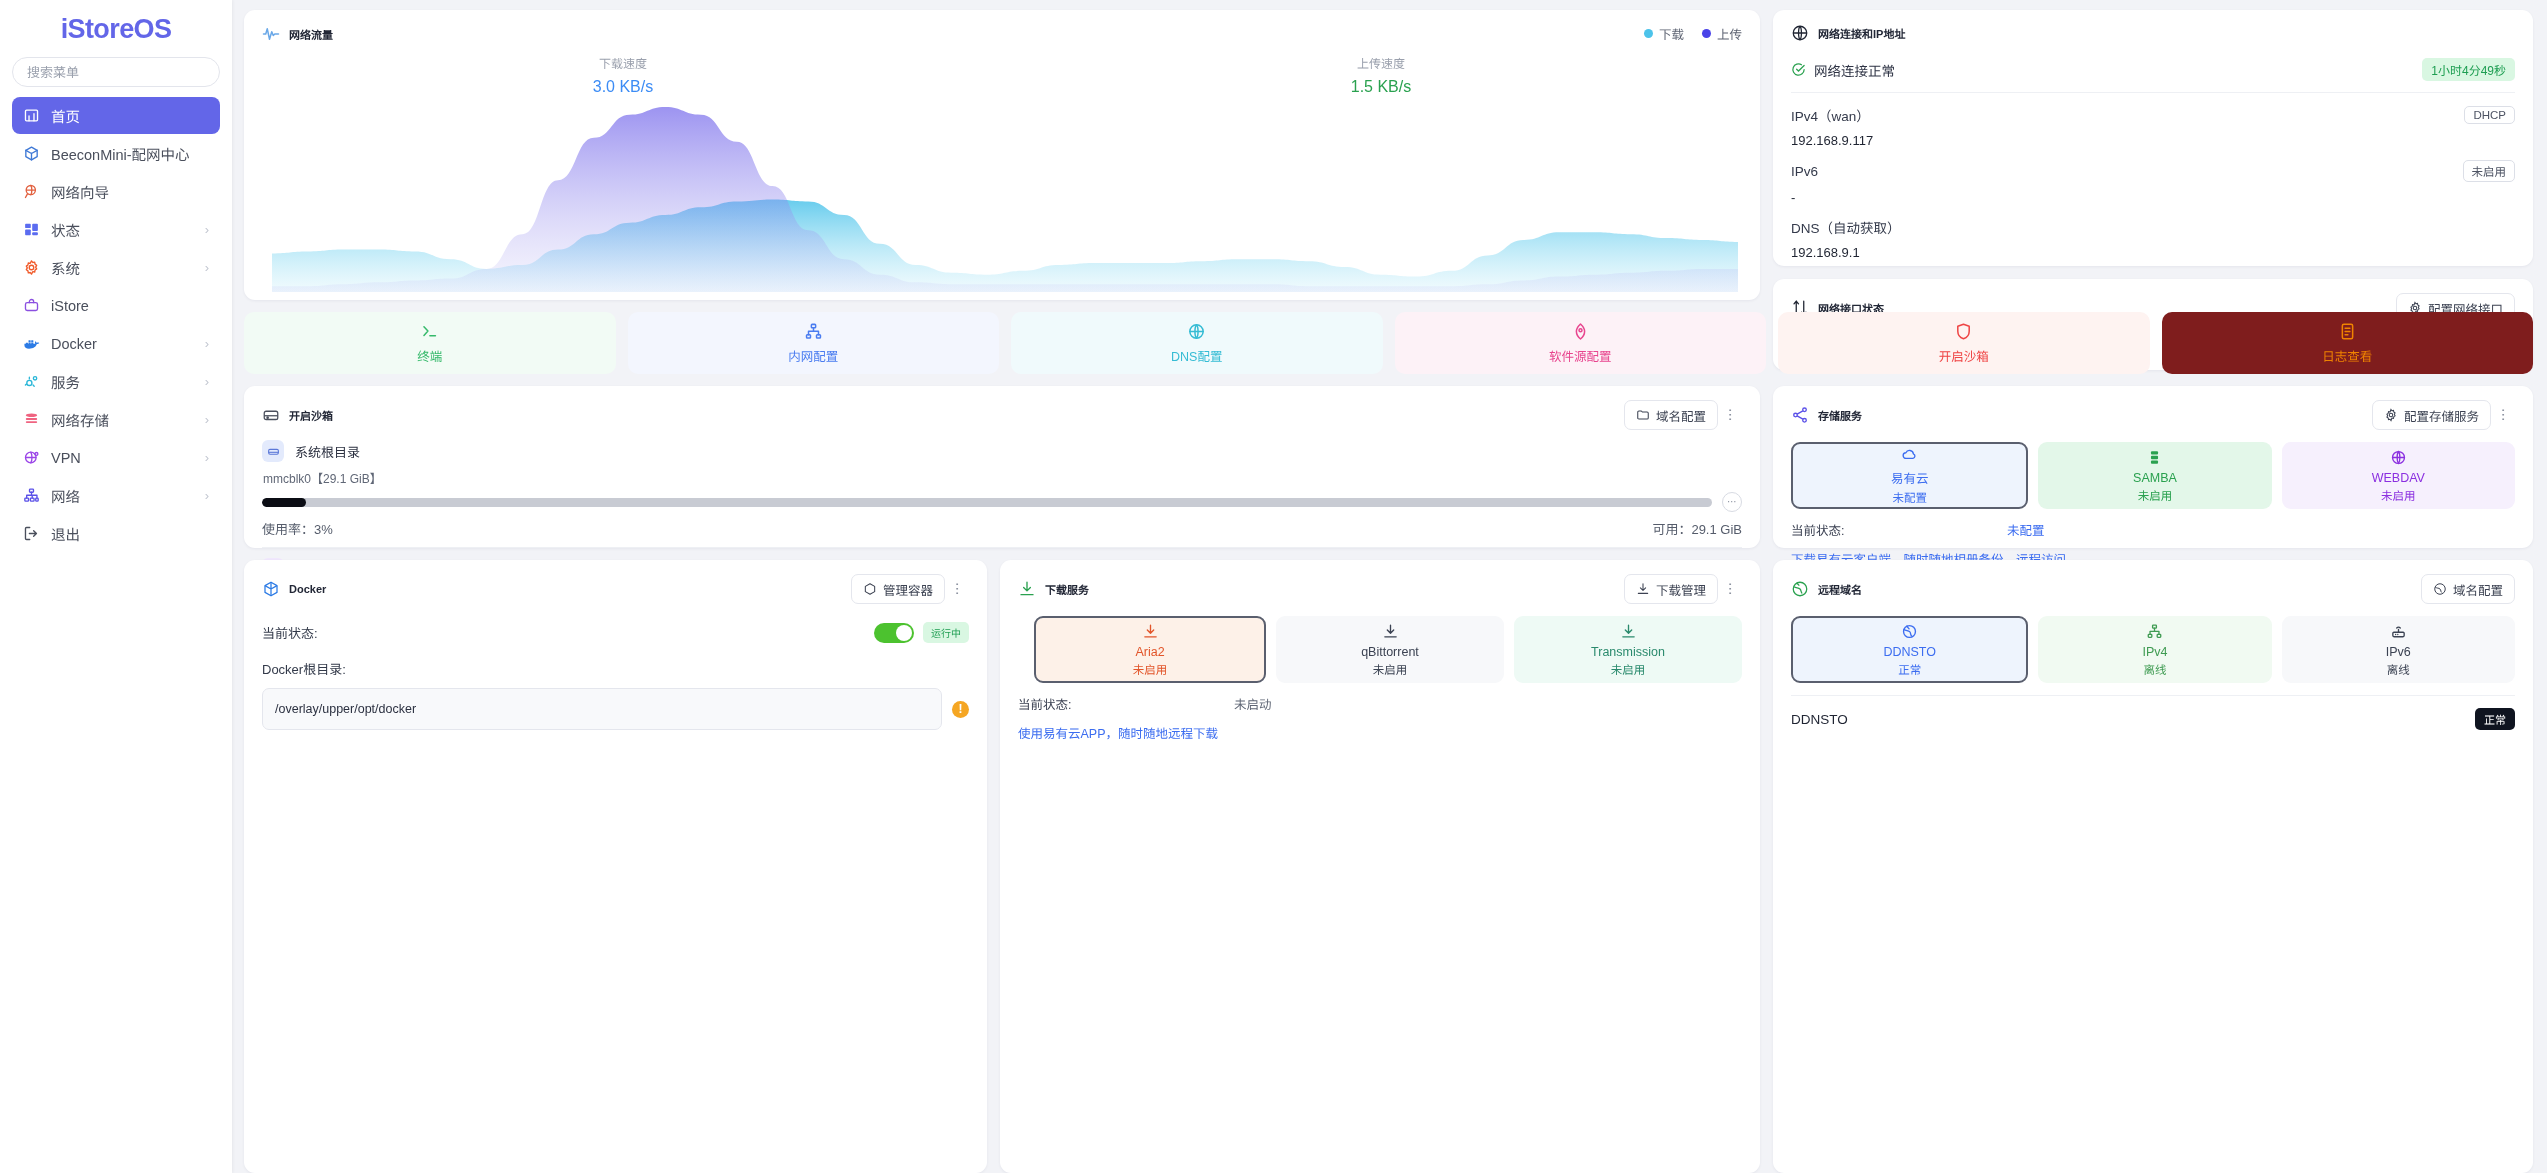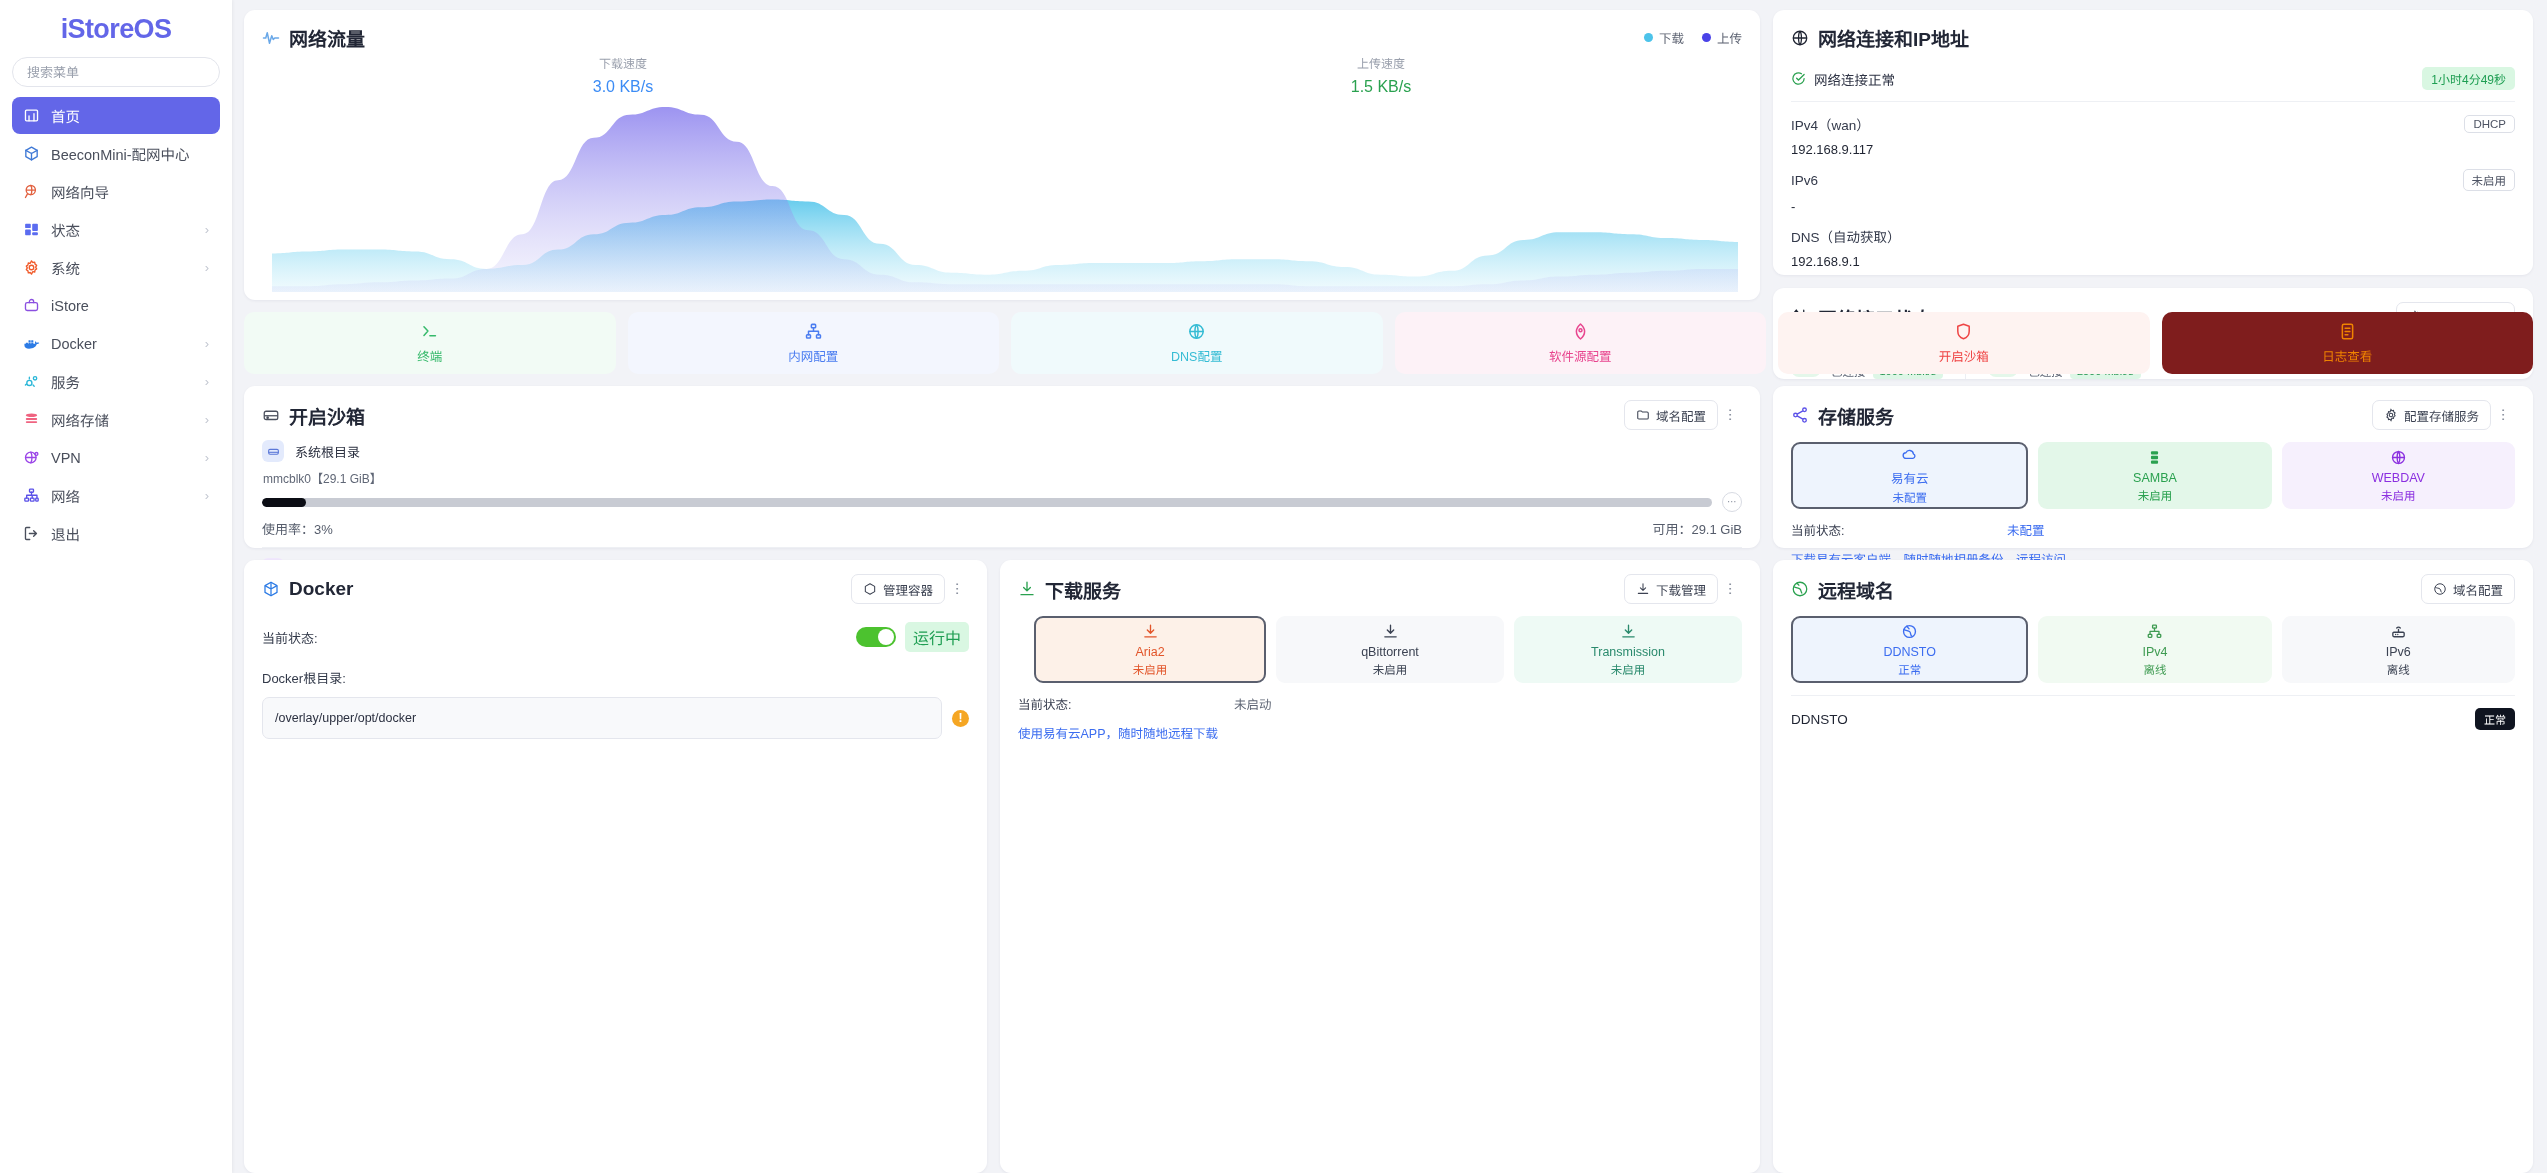--- a/index.html
+++ b/index.html
@@ -49,21 +49,21 @@
     overflow: hidden;
   }
   .card {
     background: #fff; border-radius: 11px;
     box-shadow: 0 1px 3px rgba(20,25,60,.06);
   }
   .card-head {
     display: flex; align-items: center; justify-content: space-between;
     padding: 14px 18px 4px;
   }
-  .card-title { display: flex; align-items: center; gap: 9px; font-size: 19px; font-weight: 700; color: #222736; justify-content: center; }
+  .card-title { display: flex; align-items: center; gap: 9px; font-size: 11px; font-weight: 700; color: #222736; justify-content: center; }
   .card-title svg { width: 18px; height: 18px; display:block; }
   .hbtn {
     display: inline-flex; align-items: center; gap: 6px;
     border: 1px solid #e4e6ed; background: #fff; border-radius: 7px;
     height: 30px; padding: 0 11px; font-size: 12.5px; color: #3c4252;
     cursor: pointer; font-family: inherit; white-space: nowrap;
   }
   .hbtn svg { width: 14px; height: 14px; display:block; }
   .kebab {
     width: 22px; height: 30px; display:flex; align-items:center; justify-content:center;
@@ -151,21 +151,21 @@
 
   
   .row4 { display: flex; gap: 13px; flex: 1; min-height: 0; }
   .r4card { flex: 1; overflow: hidden; }
   .r4card.wide { width: 760px; flex: 0 0 760px; }
   .dk-row { display: flex; align-items: center; justify-content: space-between; padding: 14px 18px 0; }
   .dk-lab { font-size: 13px; color: #333a4a; }
   .dk-right { display: flex; align-items: center; gap: 9px; }
   .toggle { width: 40px; height: 20px; border-radius: 11px; background: #4cc22f; position: relative; cursor: pointer; }
   .toggle::after { content:""; position:absolute; width: 16px; height:16px; border-radius:50%; background:#fff; top:2px; right:2px; }
-  .pill-green { background: #d9f7e2; color: #1e9e52; font-size: 16px; padding: 3px 8px; border-radius: 5px; }
+  .pill-green { background: #d9f7e2; color: #1e9e52; font-size: 10px; padding: 3px 8px; border-radius: 5px; }
   .dk-input {
     margin: 10px 18px 0; display: flex; align-items: center; gap: 10px;
   }
   .dk-input input {
     flex: 1; height: 42px; border: 1px solid #e4e6ed; border-radius: 7px;
     background: #f8f9fb; padding: 0 12px; font-size: 12.5px; color: #2b3040;
     font-family: inherit; outline: none;
   }
   .warn { width: 17px; height: 17px; border-radius: 50%; background: #f5a623; color:#fff; font-size: 12px; font-weight: 700; display:flex; align-items:center; justify-content:center; flex:0 0 17px; }
   .dd-sep { height: 1px; background: #eef0f4; margin: 12px 18px 0; }

